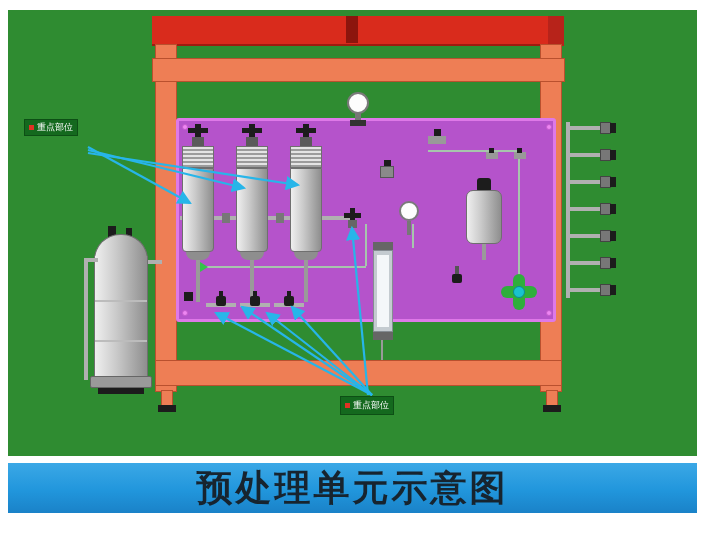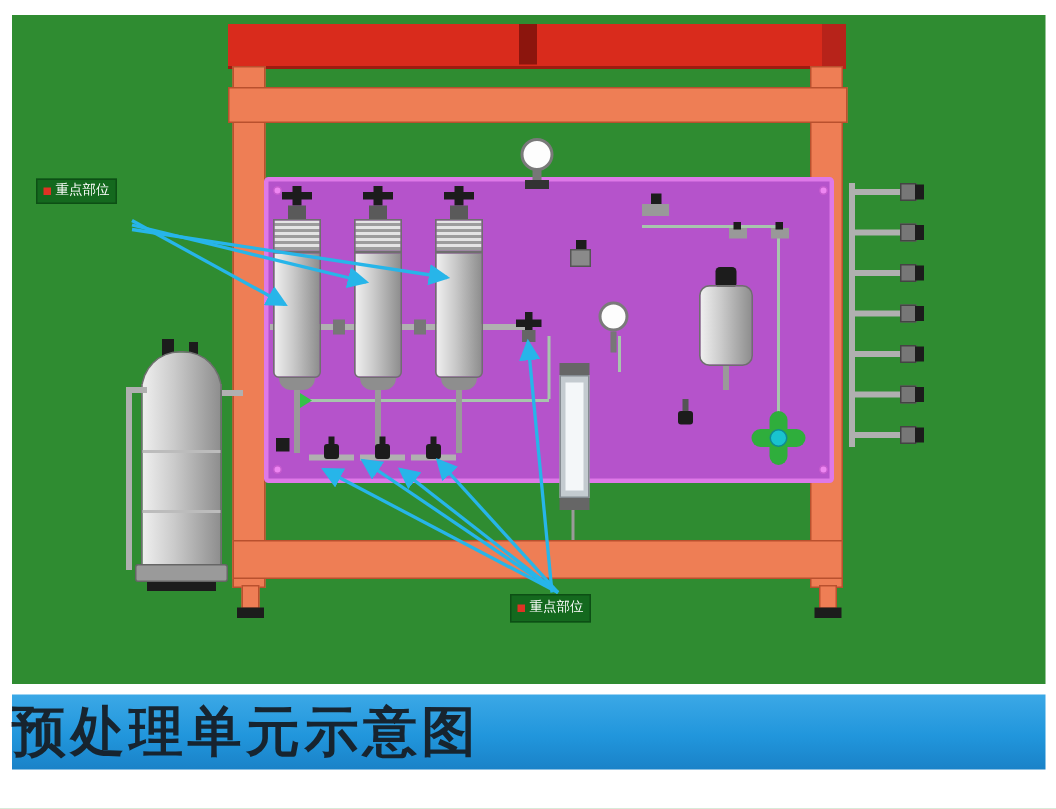--- a/index.html
+++ b/index.html
@@ -11,21 +11,21 @@
   .ridged{background:repeating-linear-gradient(180deg,#e4e4e4 0 2px,#9c9c9c 2px 4px);border:1px solid #6f6f6f}
   .dark{background:#1c1c1c}
   .orange{background:#ee7e55;border:1px solid #b9502e}
   .pipe{background:#b0b0b0}
   .gpipe{background:#a5d9a8;opacity:.85}
   .gauge{background:#fdfdfd;border:2px solid #7a7a7a;border-radius:50%}
   .screw{width:6px;height:6px;border-radius:50%;background:#ee86f2;border:1px solid #c55ccf}
   .key-label{background:#14691e;display:flex;align-items:center;gap:3px;padding:0 4px;border:1px solid #0d4f15}
   .key-dot{width:5px;height:5px;background:#e03224;display:inline-block;flex:0 0 auto}
   .key-text{color:#fff;font-size:9px;line-height:1;white-space:nowrap}
-  .banner{background:linear-gradient(180deg,#3ba8e6 0%,#2196dc 55%,#1a82c8 100%);display:flex;align-items:center;}
+  .banner{background:linear-gradient(180deg,#3ba8e6 0%,#2196dc 55%,#1a82c8 100%);display:flex;align-items:center;justify-content:center}
   .banner-text{font-size:36px;font-weight:700;color:#17242f;letter-spacing:3px}
   svg{pointer-events:none}
 </style>
 </head>
 <body>
 
 <div class="page">
 
   <div class="abs" style="left:8px;top:10px;width:689px;height:446px;background:#2f8c31"></div>
 

